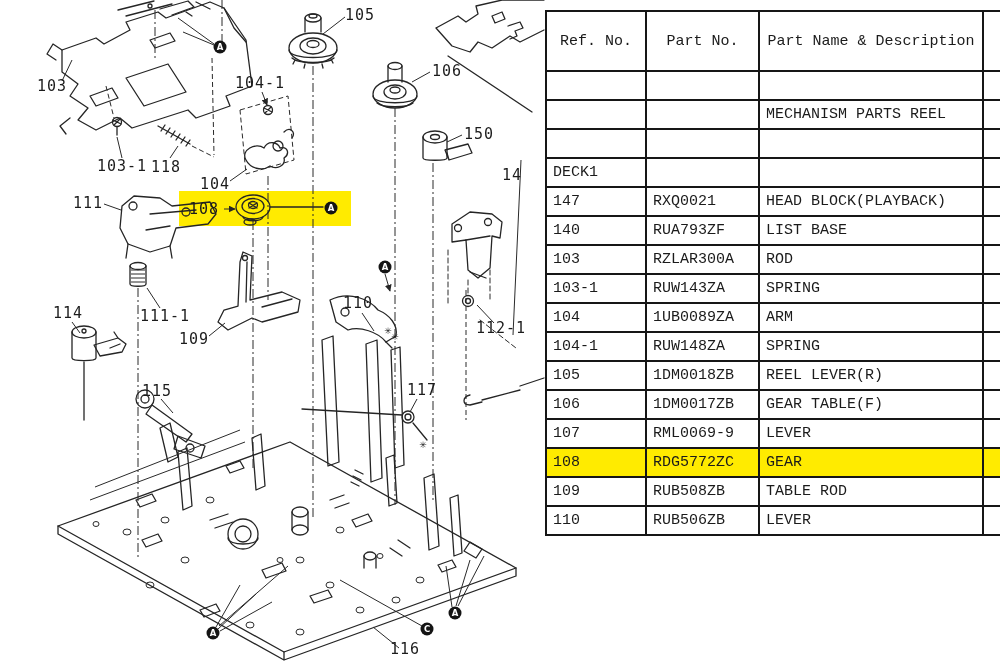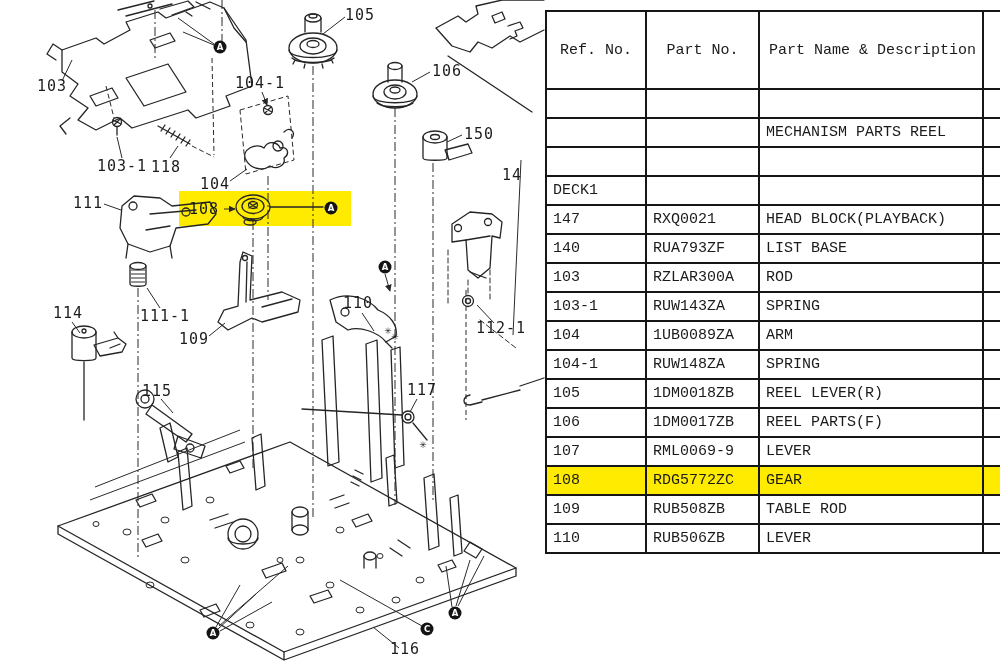--- a/index.html
+++ b/index.html
@@ -11,21 +11,21 @@
   .thin{stroke:#2a2a2a;stroke-width:1;fill:none;}
   .dash{stroke:#2a2a2a;stroke-width:1;fill:none;stroke-dasharray:5 3;}
   .dashdot{stroke:#2a2a2a;stroke-width:1;fill:none;stroke-dasharray:9 3 2 3;}
   .lbl{font-family:"DejaVu Sans Mono",monospace;font-size:15px;fill:#1c1c1c;letter-spacing:1px;}
   .sym{font-family:"DejaVu Sans",sans-serif;font-size:9px;fill:#1c1c1c;}
   #table-wrap{position:absolute;left:545px;top:10px;width:470px;}
   table{border-collapse:collapse;table-layout:fixed;width:470px;background:#fff;}
   col.c1{width:100px}col.c2{width:113px}col.c3{width:224px}col.c4{width:33px}
   th,td{border:2px solid #161616;font-weight:normal;font-size:15px;
         white-space:nowrap;overflow:hidden;padding:0 0 0 6px;text-align:left;}
-  th{height:58px;text-align:center;padding:9px;}
+  th{height:58px;text-align:center;padding:0;}
   td{height:27px;}
   tr.hl td{background:#ffeb00;}
 </style>
 </head>
 <body>
 
 <div id="diagram-wrap">
 <svg width="545" height="663" viewBox="0 0 545 663">
   <defs>
     <marker id="arr" viewBox="0 0 10 10" refX="9" refY="5" markerWidth="7" markerHeight="7" orient="auto">
@@ -367,21 +367,21 @@
         </tr>
         <tr>
           <td>105</td>
           <td>1DM0018ZB</td>
           <td>REEL LEVER(R)</td>
           <td></td>
         </tr>
         <tr>
           <td>106</td>
           <td>1DM0017ZB</td>
-          <td>REEL PARTS(F)</td>
+          <td>GEAR TABLE(F)</td>
           <td></td>
         </tr>
         <tr>
           <td>107</td>
           <td>RML0069-9</td>
           <td>LEVER</td>
           <td></td>
         </tr>
         <tr class="hl">
           <td>108</td>

